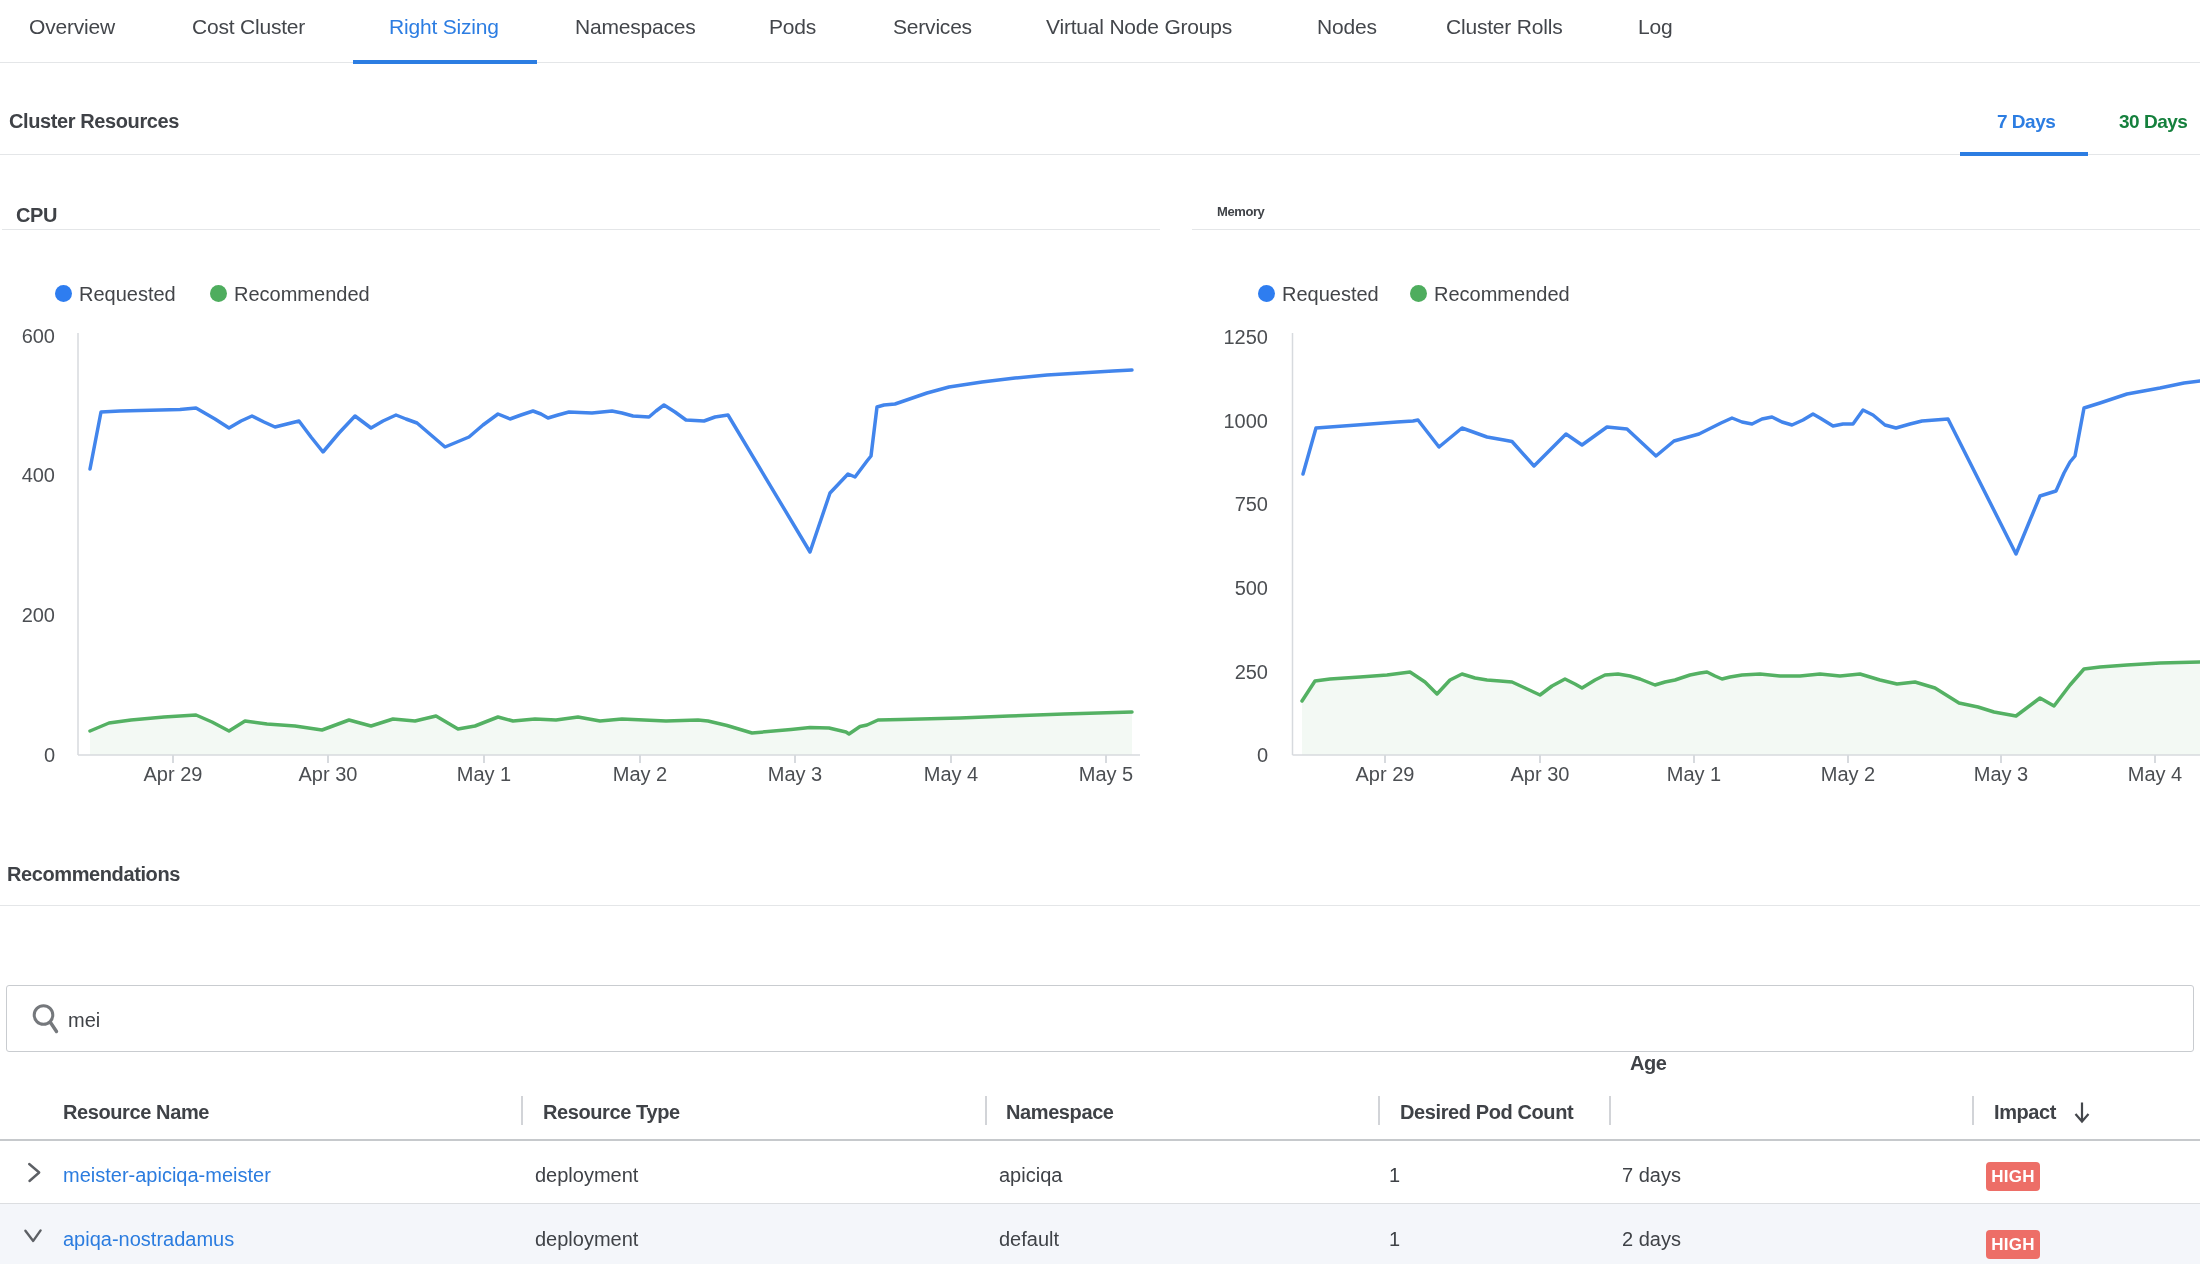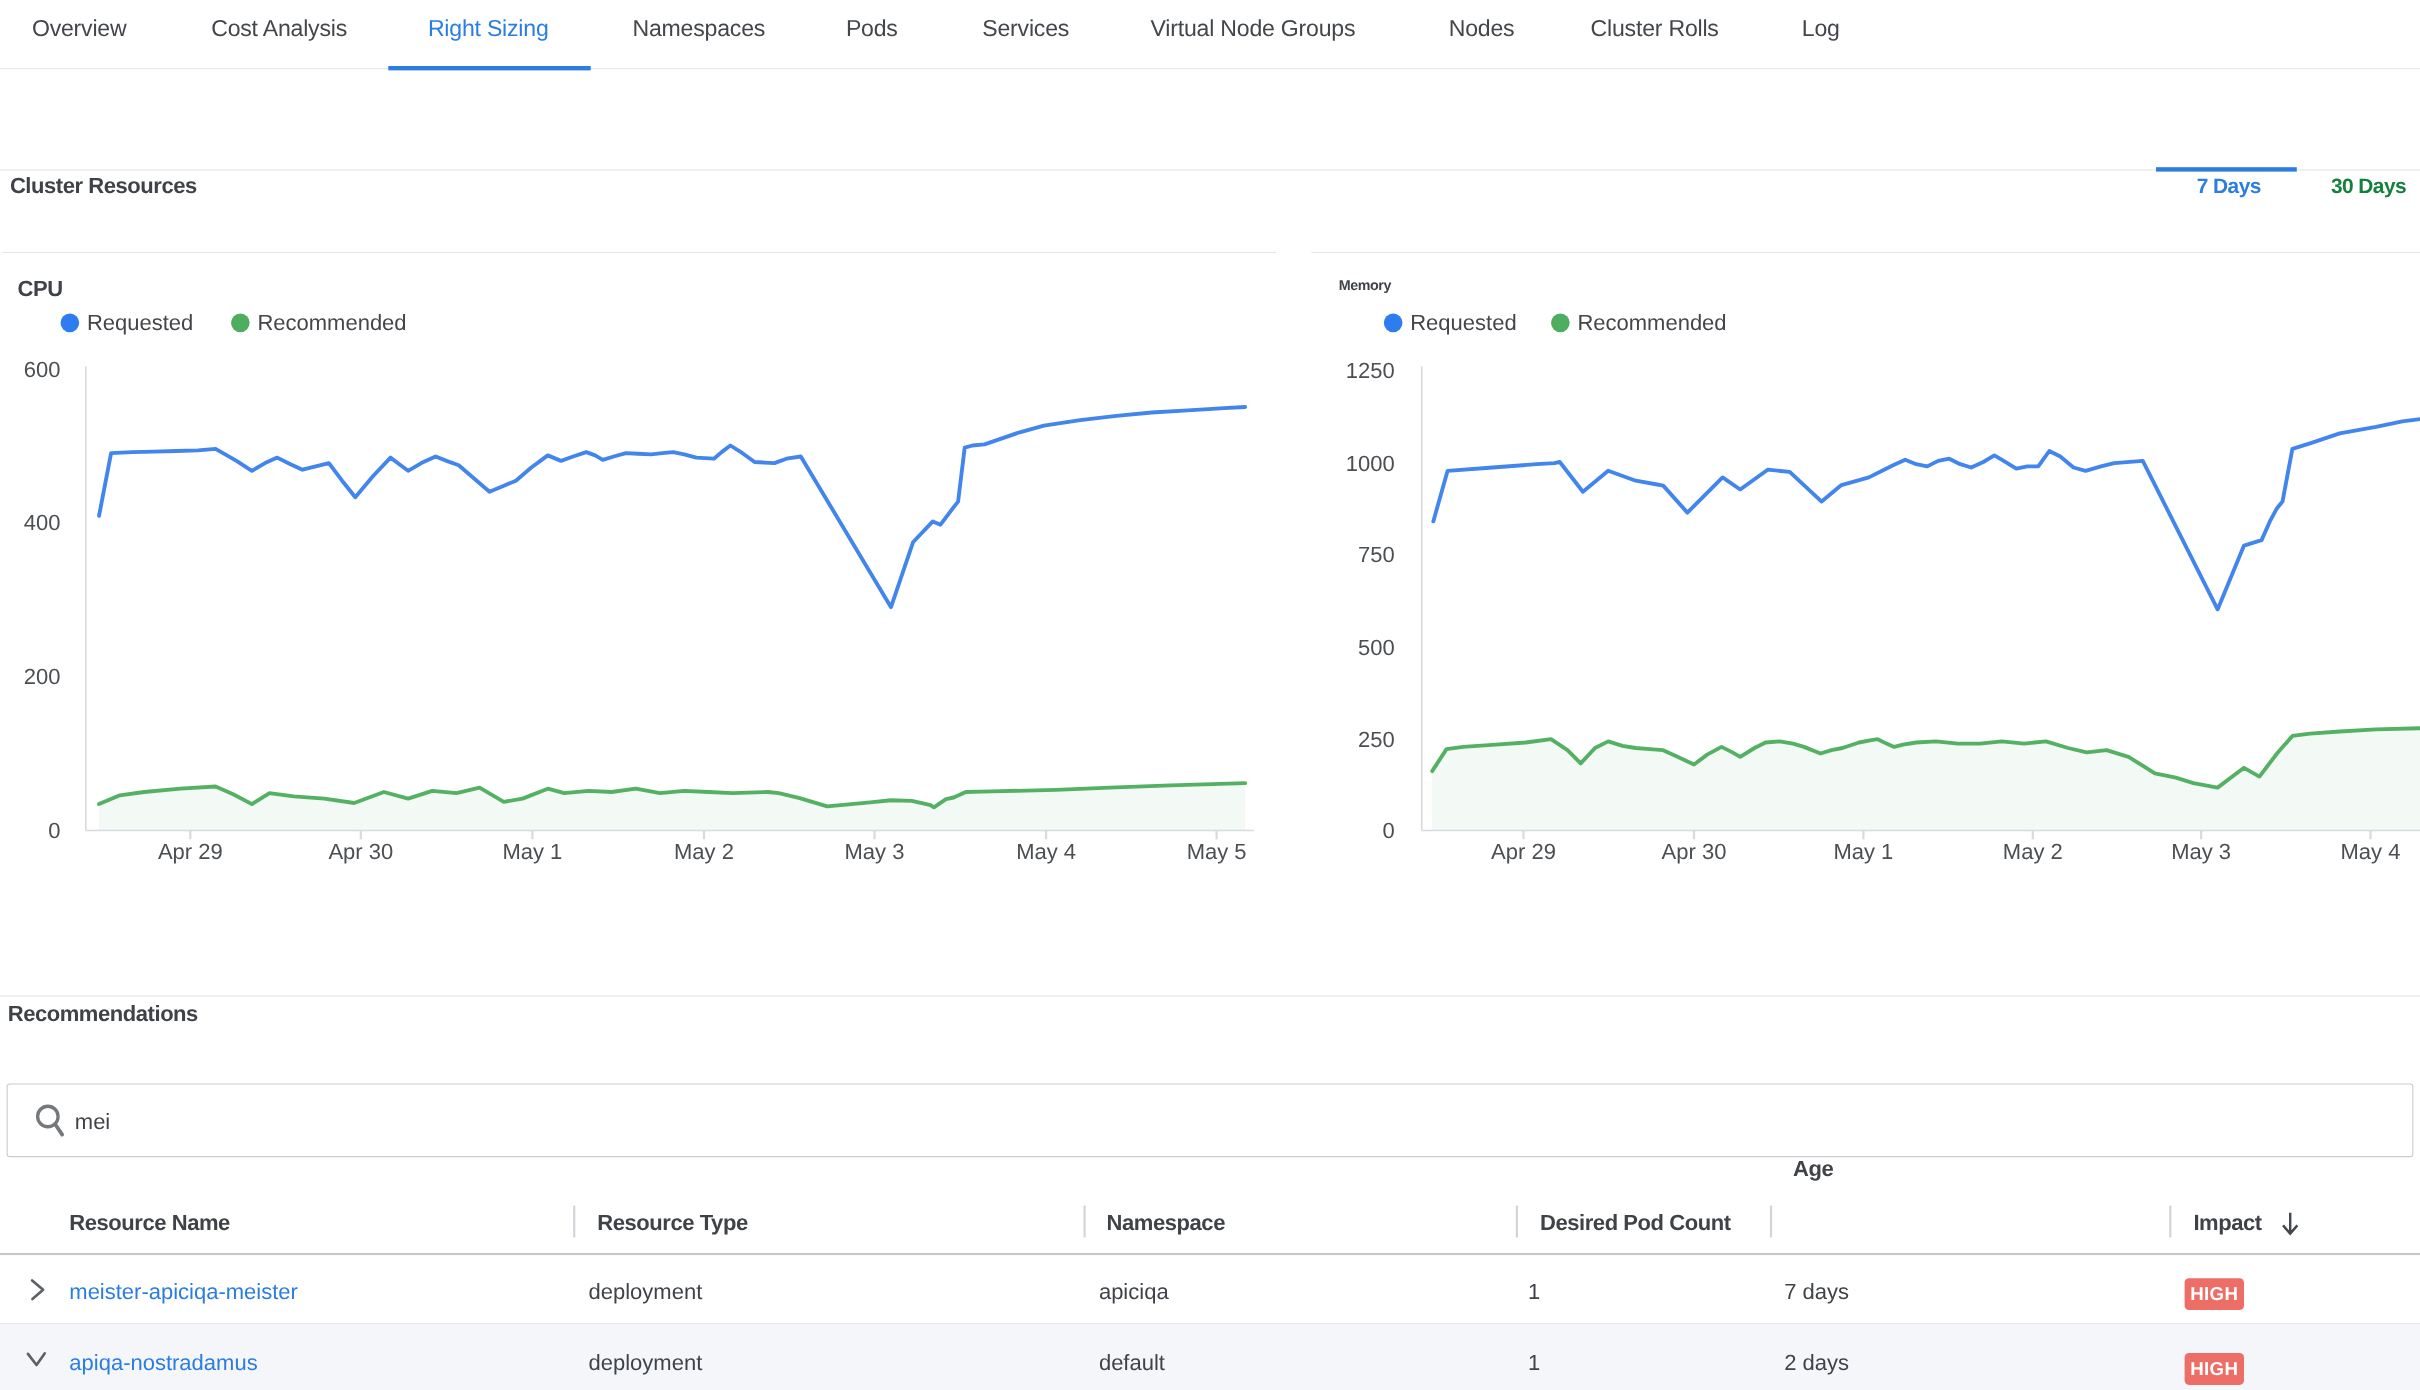--- a/index.html
+++ b/index.html
@@ -1,33 +1,33 @@
 <!DOCTYPE html>
 <html><head><meta charset="utf-8">
 <style>
 * { margin:0; padding:0; box-sizing:border-box; }
 html,body { background:#fff; }
 body { font-family:"Liberation Sans", sans-serif; color:#3f4247; }
 #page { position:relative; width:2200px; height:1264px; overflow:hidden; background:#fff; }
 .abs { position:absolute; }
 .tab { position:absolute; top:15px; font-size:21px; letter-spacing:-0.2px; color:#43464b; }
-.bold { font-weight:bold;margin-top:48px; }
+.bold { font-weight:bold; }
 .sep { position:absolute; height:1px; background:#e4e6e8; }
 
 .badge { position:absolute; width:54px; height:29px; background:#ed6e67; border-radius:4px; color:#fff; font-weight:bold; font-size:17px; text-align:center; line-height:29px; letter-spacing:0.3px; }
 .cell { position:absolute; font-size:20px; color:#3f4247; }
 .hcell { position:absolute; font-size:20px; letter-spacing:-0.4px; font-weight:bold; color:#3f4247; }
 .link, .cell.link { color:#2b7cdf !important; }
 .chev { stroke:#5d6065; stroke-width:2.4; fill:none; stroke-linecap:round; stroke-linejoin:round; }
 </style></head>
 <body>
 <div id="page">
 
   <div class="tab" style="left:29px">Overview</div>
-  <div class="tab" style="left:192px">Cost Analysis</div>
+  <div class="tab" style="left:192px">Cost Cluster</div>
   <div class="tab" style="left:389px;color:#2c7de2">Right Sizing</div>
   <div class="tab" style="left:575px">Namespaces</div>
   <div class="tab" style="left:769px">Pods</div>
   <div class="tab" style="left:893px">Services</div>
   <div class="tab" style="left:1046px">Virtual Node Groups</div>
   <div class="tab" style="left:1317px">Nodes</div>
   <div class="tab" style="left:1446px">Cluster Rolls</div>
   <div class="tab" style="left:1638px">Log</div>
   <div class="abs" style="left:0;top:62px;width:2200px;height:1px;background:#e4e6e8"></div>
   <div class="abs" style="left:353px;top:60px;width:184px;height:4px;background:#2c7de2"></div>

